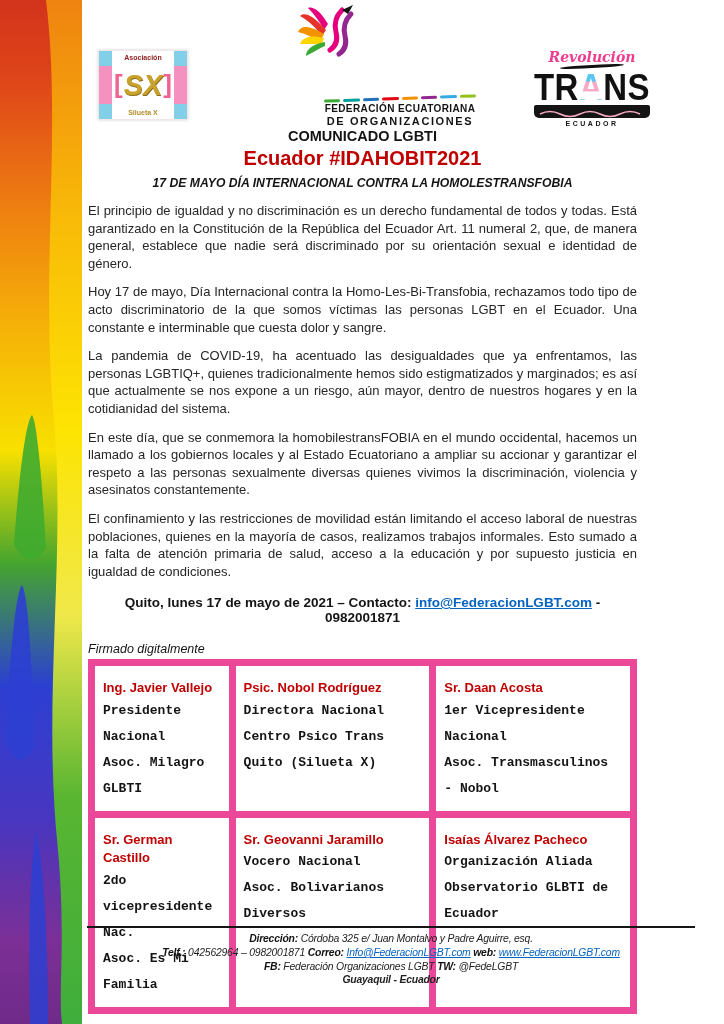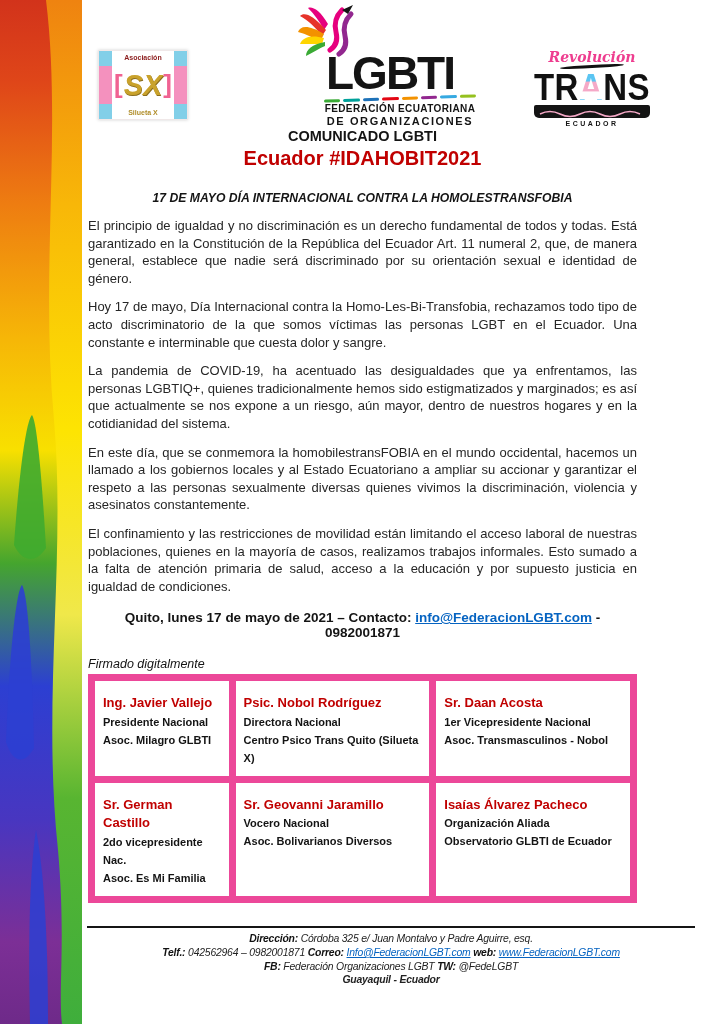--- a/index.html
+++ b/index.html
@@ -38,33 +38,33 @@
   .trans-swash{width:64px;height:2.5px;background:#111;border-radius:60%/100%;margin:1px auto 1px;transform:rotate(-3deg);}
   .trans-word{font-size:33px;font-weight:800;letter-spacing:0.5px;line-height:1;color:#111;
     transform:scaleY(1.12);transform-origin:top;}
   .trans-a{background:linear-gradient(to bottom,#5bc5f2 0 35%,#f5a9c7 35% 60%,#ffffff 60% 78%,#5bc5f2 78% 100%);
     -webkit-background-clip:text;background-clip:text;color:transparent;}
   .trans-ribbon{height:13px;background:#141414;border-radius:2px 2px 5px 5px;margin:3px 6px 0;position:relative;overflow:hidden;}
   .trans-country{font-size:7px;font-weight:700;letter-spacing:2.5px;color:#141414;margin-top:2px;}
   
   .content{position:absolute;left:88px;top:128px;width:549px;}
   .doc-title{text-align:center;font-size:14.5px;font-weight:700;color:#141414;margin:0;}
-  .doc-hashtag{text-align:center;font-size:20px;font-weight:700;margin:3px 0 21px;}
+  .doc-hashtag{text-align:center;font-size:20px;font-weight:700;margin:3px 0 6px;}
   .doc-subtitle{text-align:center;font-size:12.2px;font-weight:700;font-style:italic;color:#141414;margin:0 0 12px;}
   .para{font-size:13px;line-height:17.6px;text-align:justify;margin:0 0 11px;color:#262626;}
   .contact-line{margin-top:15px;text-align:center;font-size:13.5px;font-weight:700;color:#141414;}
   .contact-line a{font-weight:700;text-decoration:underline;}
   a.link{color:#0563c1;text-decoration:underline;cursor:pointer;margin-top:18px;}
   .signed-note{margin-top:17px;font-style:italic;font-size:12.5px;color:#141414;}
   
   table.sig{border-collapse:collapse;width:549px;margin-top:3px;table-layout:fixed;}
   table.sig td{border:7px solid #ec4899;vertical-align:top;padding:13px 8px 9px;}
   td.c1{width:25%;} td.c2{width:37.5%;} td.c3{width:37.5%;}
   .sig-name{font-weight:700;font-size:13px;line-height:18.5px;}
-  .sig-role,.sig-org{font-weight:700;font-size:11px;line-height:18px;color:#141414;}
+  .sig-role,.sig-org{font-weight:700;font-size:13px;line-height:26px;color:#141414;font-family:Liberation Mono, monospace;}
   
   .footer{position:absolute;left:87px;top:926px;width:608px;text-align:center;}
   .footer-rule{border-top:2.5px solid #151515;margin-bottom:4px;}
   .footer p{margin:0;font-size:10.4px;line-height:13.8px;color:#222;letter-spacing:-0.2px;font-style:italic;}
   .footer b{color:#111;}
   .footer .city{font-weight:700;}
 </style>
 </head>
 <body>
 
@@ -120,21 +120,20 @@
     <svg class="fed-bird" width="70" height="72" viewBox="0 0 70 72">
       <path d="M30,20 C22,6 14,2 10,4 C16,10 22,18 26,26 Z" fill="#e6007e"></path>
       <path d="M28,26 C14,10 6,8 2,12 C10,16 18,24 24,32 Z" fill="#e6332a"></path>
       <path d="M26,30 C10,20 2,22 0,28 C8,30 16,34 22,38 Z" fill="#f39200"></path>
       <path d="M26,34 C12,30 4,34 2,40 C10,40 18,40 24,40 Z" fill="#ffd500"></path>
       <path d="M27,38 C14,40 8,46 8,52 C16,48 22,44 27,42 Z" fill="#3aaa35"></path>
       <path d="M44,6 C38,12 36,20 38,28 C40,36 38,42 32,46" stroke="#e6007e" stroke-width="5" fill="none" stroke-linecap="round"></path>
       <path d="M53,10 C47,16 45,24 47,32 C49,40 47,46 41,50" stroke="#92278f" stroke-width="5" fill="none" stroke-linecap="round"></path>
       <path d="M44,6 L55,1 L50,10 Z" fill="#141414"></path>
     </svg>
-    <div class="fed-word">LGBTI</div>
     <div class="fed-dashline">
       <span style="background:#3aaa35"></span>
         <span style="background:#00a19a"></span>
       <span style="background:#1d71b8"></span>
         <span style="background:#e30613"></span>
       <span style="background:#f39200"></span>
         <span style="background:#92278f"></span>
       <span style="background:#36a9e1"></span>
         <span style="background:#95c11f"></span>
     </div>

